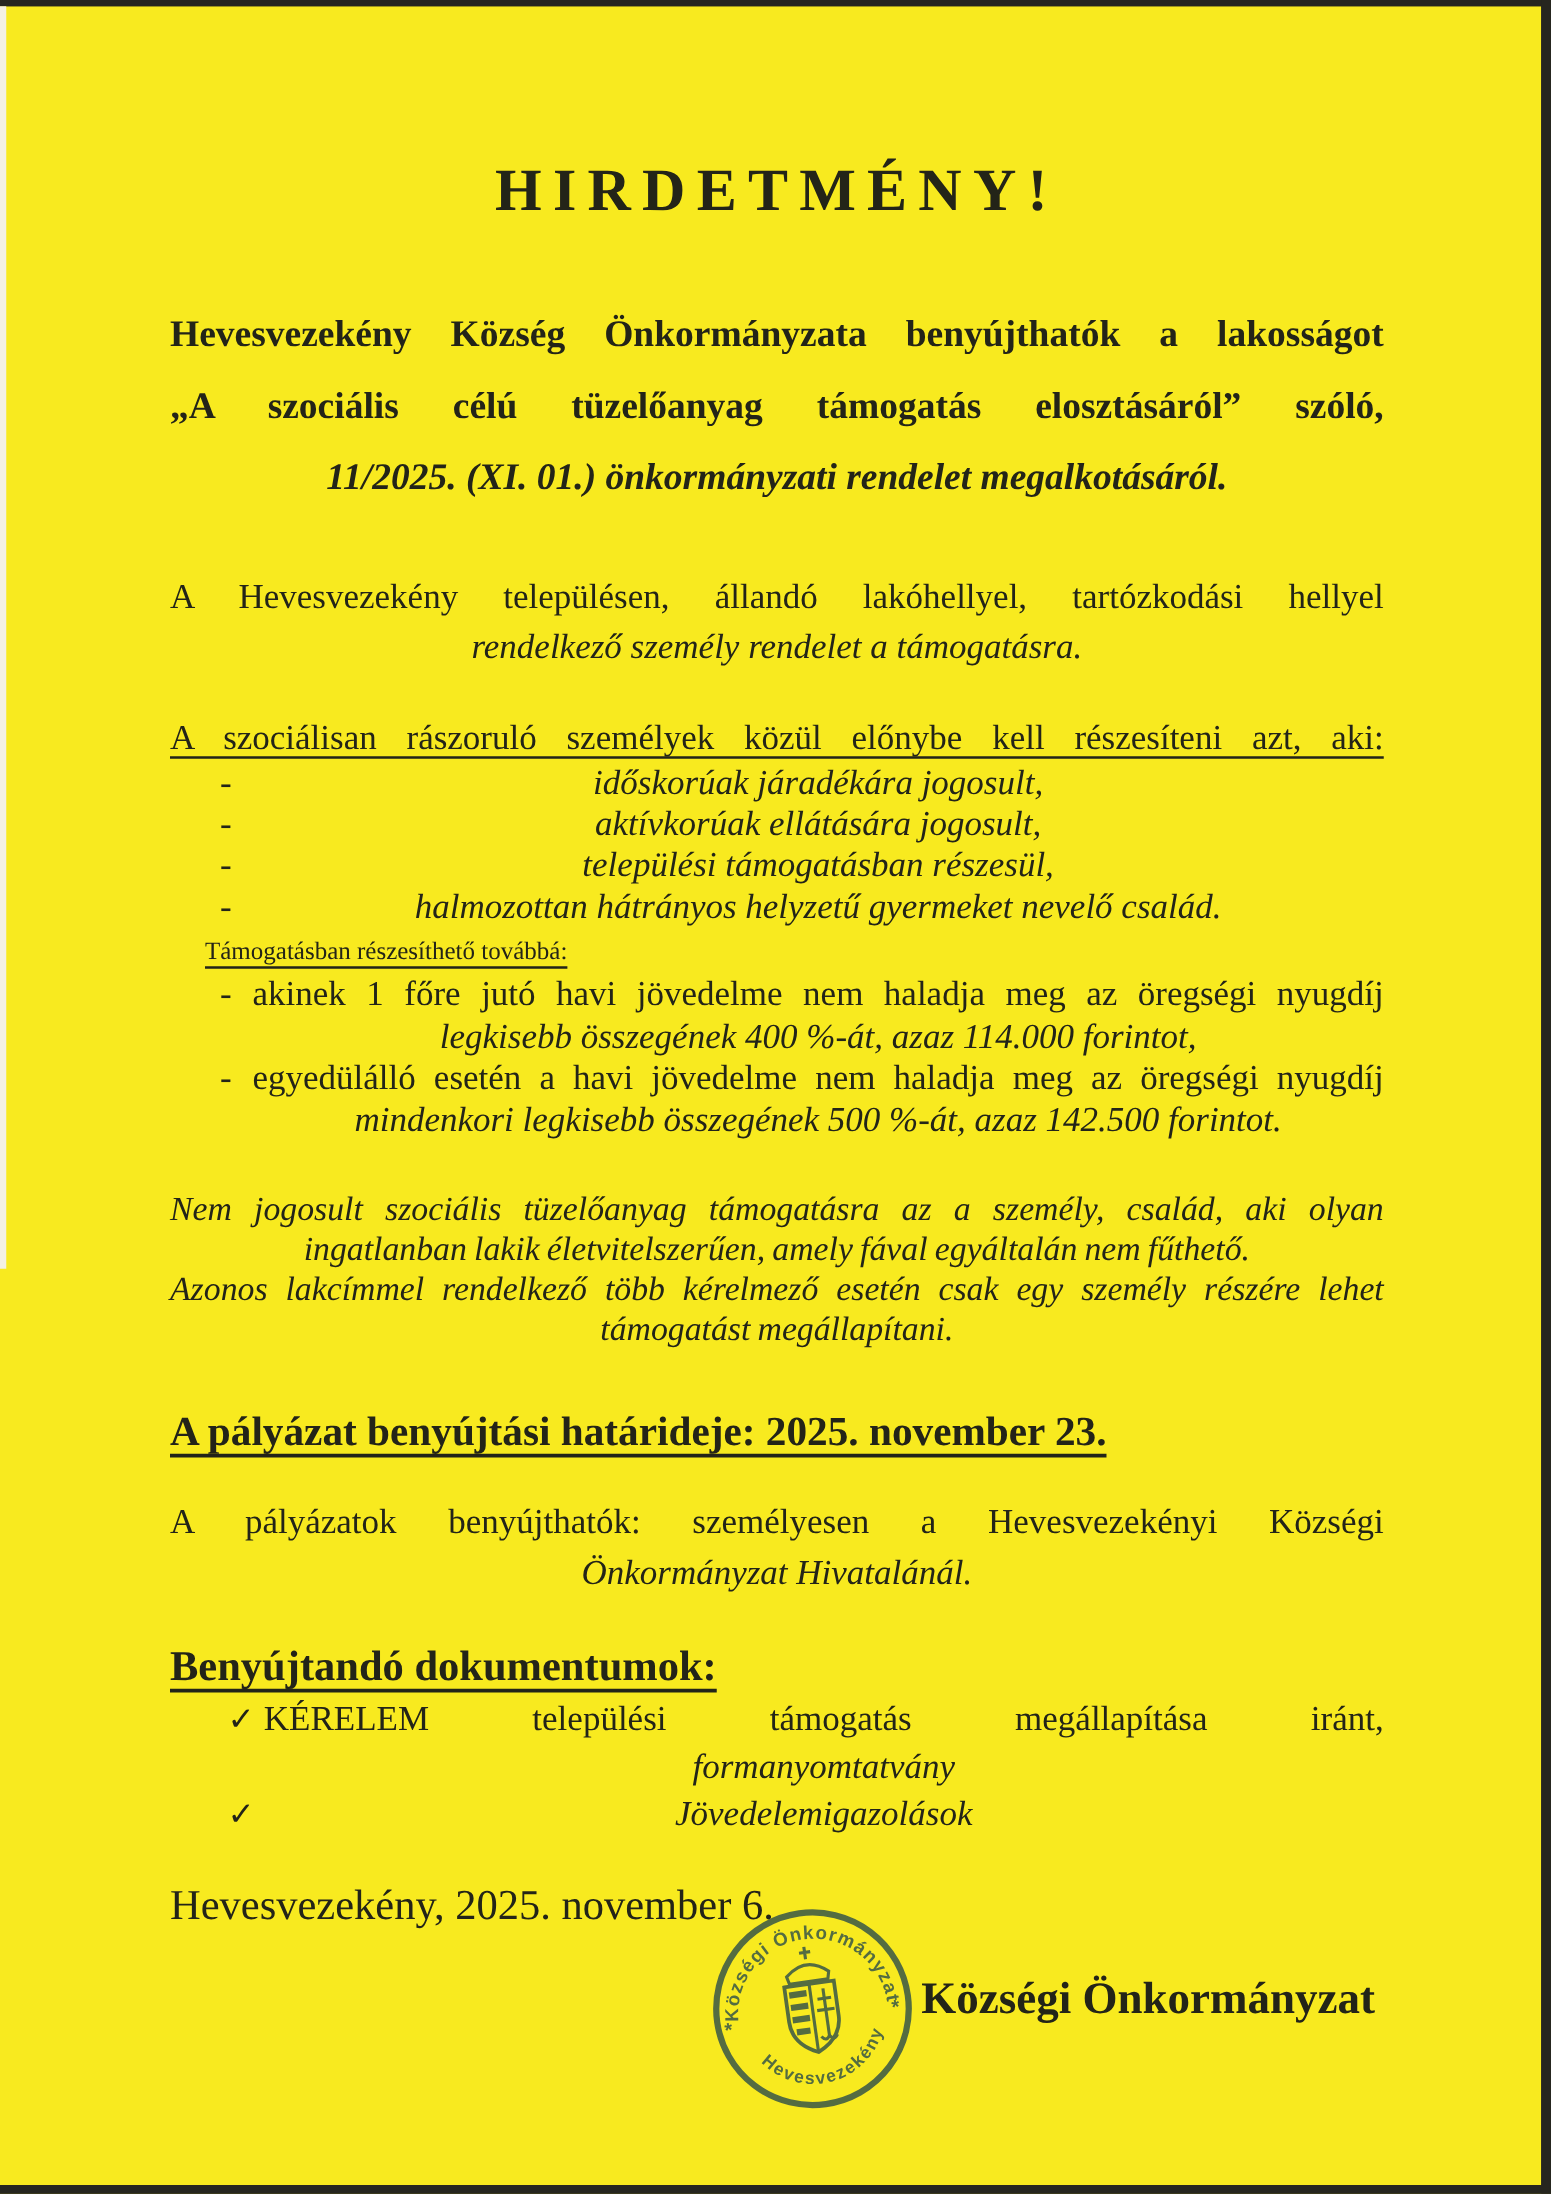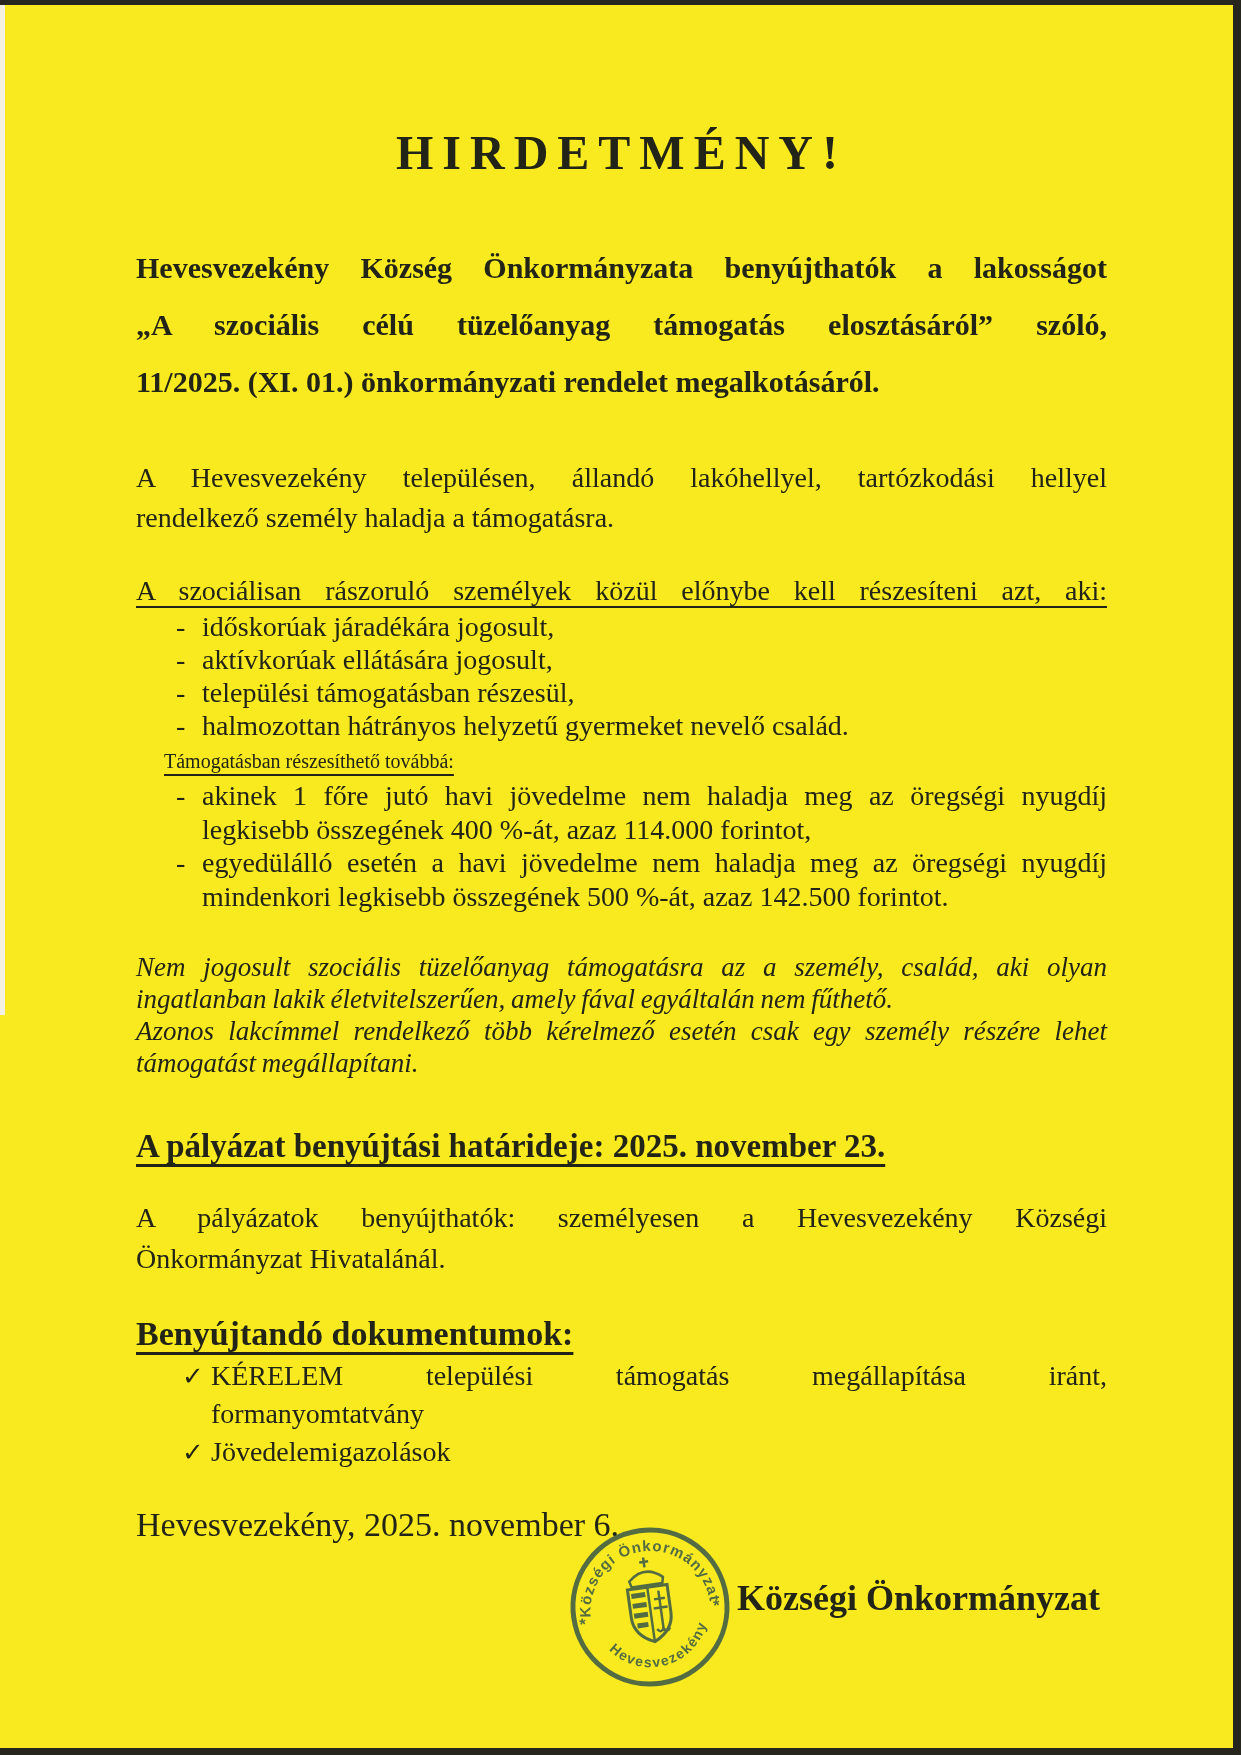--- a/index.html
+++ b/index.html
@@ -18,21 +18,21 @@
   .edge-bottom{position:absolute;bottom:0;left:0;width:100%;height:7px;background:var(--edge-dark,#191912);z-index:5;}
   .edge-left-light{position:absolute;top:5px;left:0;width:5px;height:1010px;background:var(--edge-light,#f4f1e4);z-index:6;}
 
   .content{padding:0 126px 0 136px;}
 
   .title{
     margin:120px 0 0 0;text-align:center;
     font-size:48px;font-weight:bold;letter-spacing:9px;line-height:56px;
   }
   .jl{text-align:justify;text-align-last:justify;}
-  .ll{text-align:left;}
+  .ll{text-align:center;font-style:italic;}
 
   .intro{margin-top:58px;font-weight:bold;font-size:30px;line-height:57px;}
   .eligibility{margin-top:48px;font-size:28px;line-height:40px;}
 
   .u-head{
     margin-top:34px;font-size:28px;line-height:38px;
     text-decoration:underline;text-decoration-thickness:2px;text-underline-offset:6px;
   }
   .plist{font-size:28px;line-height:33px;}
   .ditem{display:flex;margin-left:40px;}
@@ -81,21 +81,21 @@
     <h1 class="title">HIRDETMÉNY!</h1>
 
     <div class="intro">
       <div class="jl">Hevesvezekény Község Önkormányzata benyújthatók a lakosságot</div>
       <div class="jl">„A szociális célú tüzelőanyag támogatás elosztásáról” szóló,</div>
       <div class="ll">11/2025. (XI. 01.) önkormányzati rendelet megalkotásáról.</div>
     </div>
 
     <div class="eligibility">
       <div class="jl">A Hevesvezekény településen, állandó lakóhellyel, tartózkodási hellyel</div>
-      <div class="ll">rendelkező személy haladja a támogatásra.</div>
+      <div class="ll">rendelkező személy rendelet a támogatásra.</div>
     </div>
 
     <div class="u-head jl">A szociálisan rászoruló személyek közül előnybe kell részesíteni azt, aki:</div>
 
     <div class="plist">
       <div class="ditem">
         <span class="dmark">-</span>
         <span class="dbody ll">időskorúak járadékára jogosult,</span>
       </div>
       <div class="ditem">
@@ -134,21 +134,21 @@
     <div class="exclusion">
       <div class="jl">Nem jogosult szociális tüzelőanyag támogatásra az a személy, család, aki olyan</div>
       <div class="ll">ingatlanban lakik életvitelszerűen, amely fával egyáltalán nem fűthető.</div>
       <div class="jl">Azonos lakcímmel rendelkező több kérelmező esetén csak egy személy részére lehet</div>
       <div class="ll">támogatást megállapítani.</div>
     </div>
 
     <div class="deadline">A pályázat benyújtási határideje: 2025. november 23.</div>
 
     <div class="submission">
-      <div class="jl">A pályázatok benyújthatók: személyesen a Hevesvezekény Községi</div>
+      <div class="jl">A pályázatok benyújthatók: személyesen a Hevesvezekényi Községi</div>
       <div class="ll">Önkormányzat Hivatalánál.</div>
     </div>
 
     <div class="docs-head">Benyújtandó dokumentumok:</div>
 
     <div class="clist">
       <div class="citem">
         <span class="cmark">✓</span>
         <span class="cbody">
           <span class="jl" style="display:block">KÉRELEM települési támogatás megállapítása iránt,</span>

